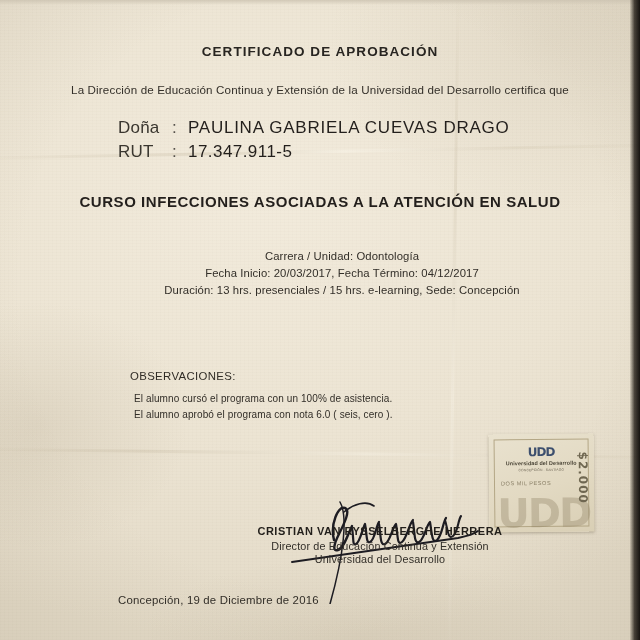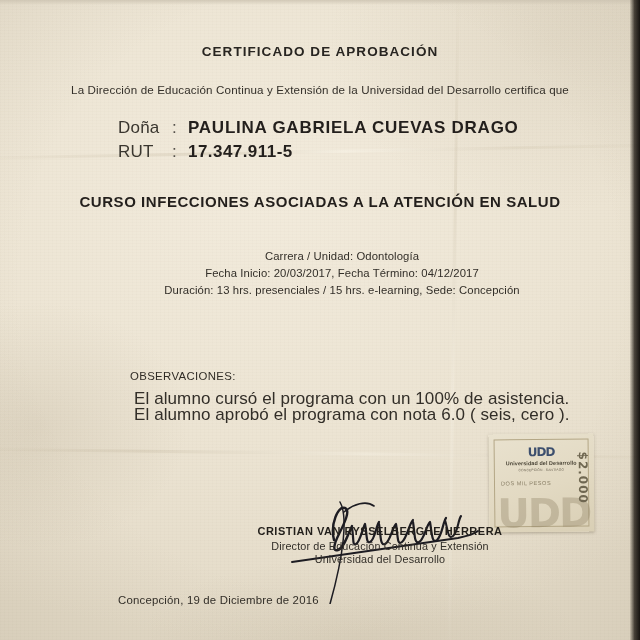--- a/index.html
+++ b/index.html
@@ -114,21 +114,21 @@
   .field-label {
     width: 54px;
     color: #3a362f;
     letter-spacing: .2px;
   }
   .field-colon {
     width: 16px;
     color: #55504a;
   }
   .field-value {
-    font-weight: bold;
+    font-weight: normal;
     letter-spacing: .75px;
     color: #231f1c;
   }
   .field-value.rut { letter-spacing: .45px; }
 
   .cursoy {
     position: absolute;
     left: 118px; top: 176px;
     font-size: 11.4px;
     color: #3a362f;
@@ -158,21 +158,21 @@
   .obs-heading {
     position: absolute;
     left: 130px; top: 370px;
     font-size: 11.4px;
     letter-spacing: .35px;
     color: #302c26;
   }
   .obs-body {
     position: absolute;
     left: 134px; top: 391px;
-    font-size: 17px;
+    font-size: 10px;
     line-height: 15.5px;
     color: #322e28;
     letter-spacing: .1px;
   }
 
   
   .sig-block {
     position: absolute;
     left: 250px; top: 525px;
     width: 260px;

